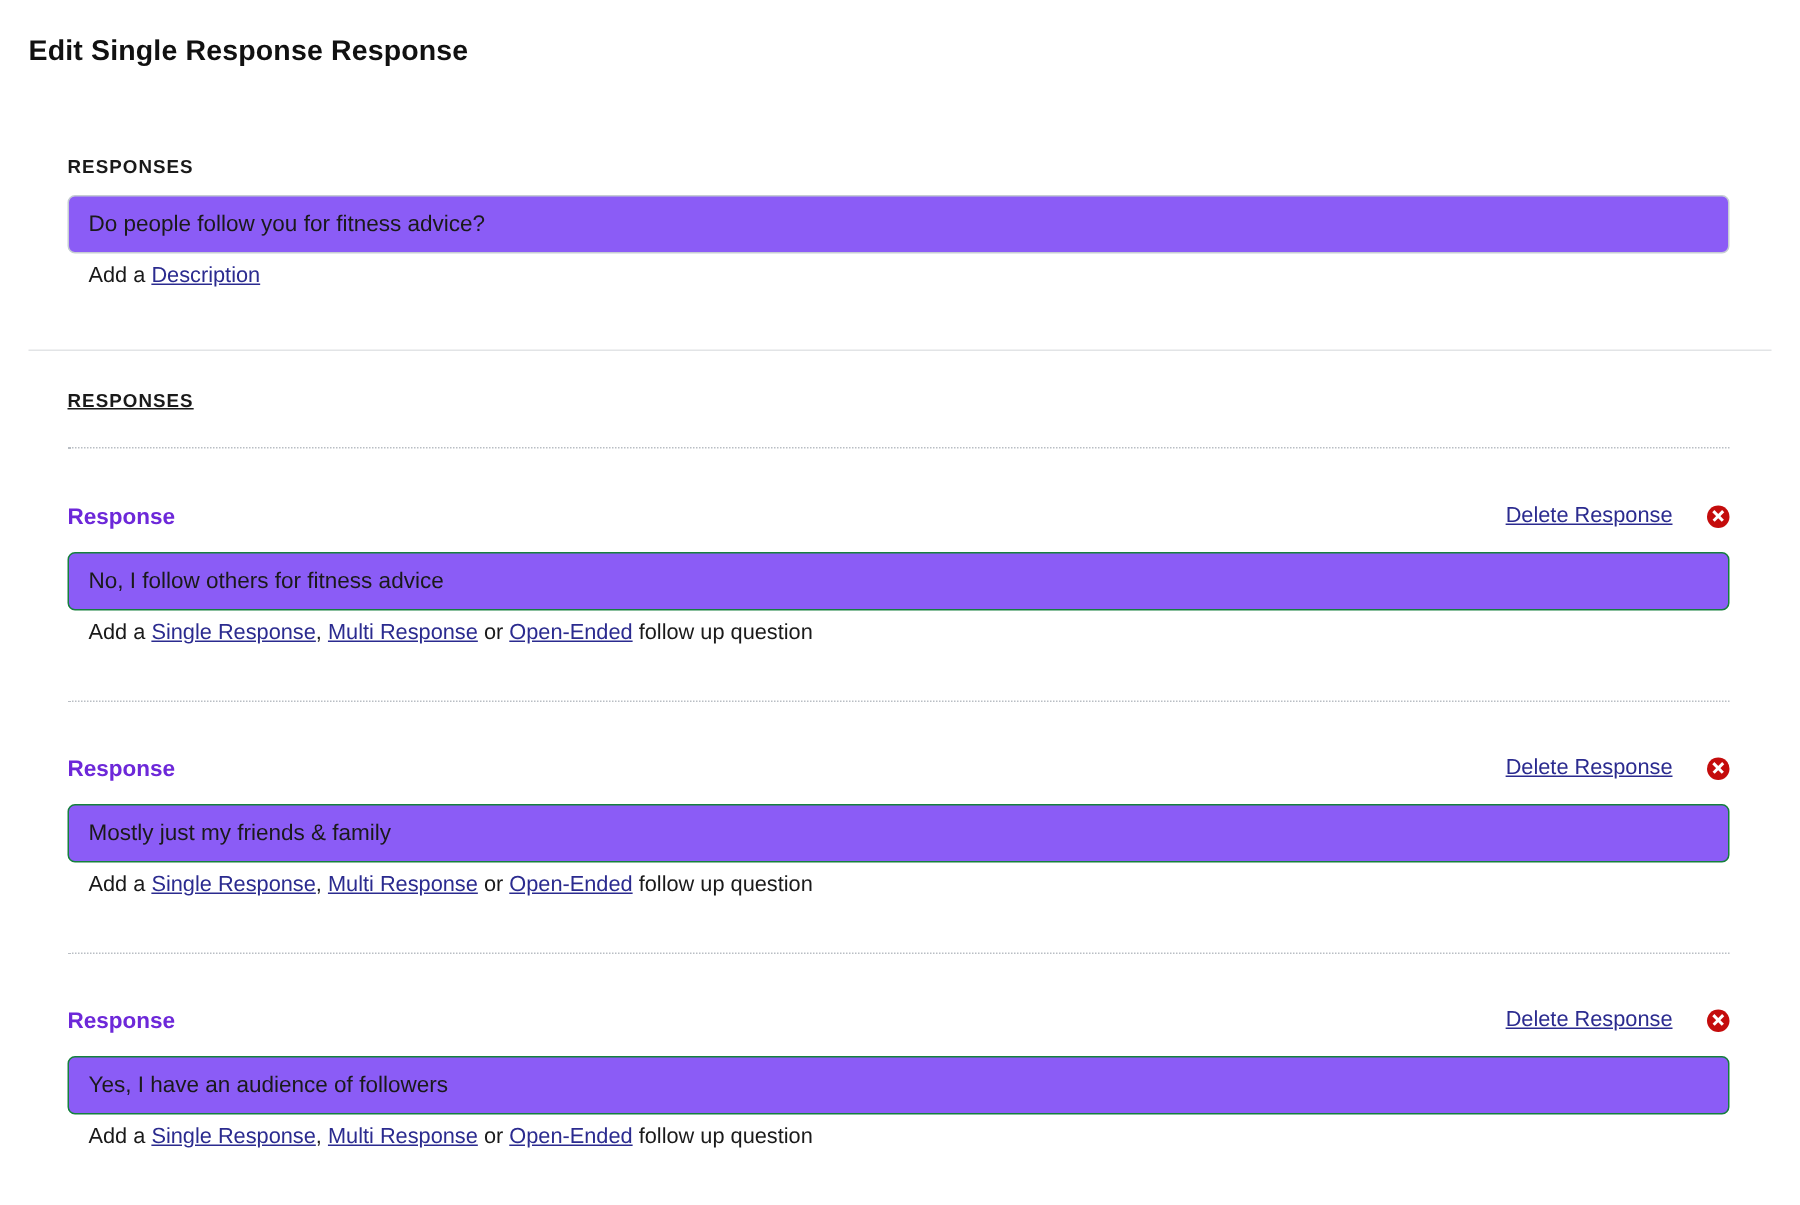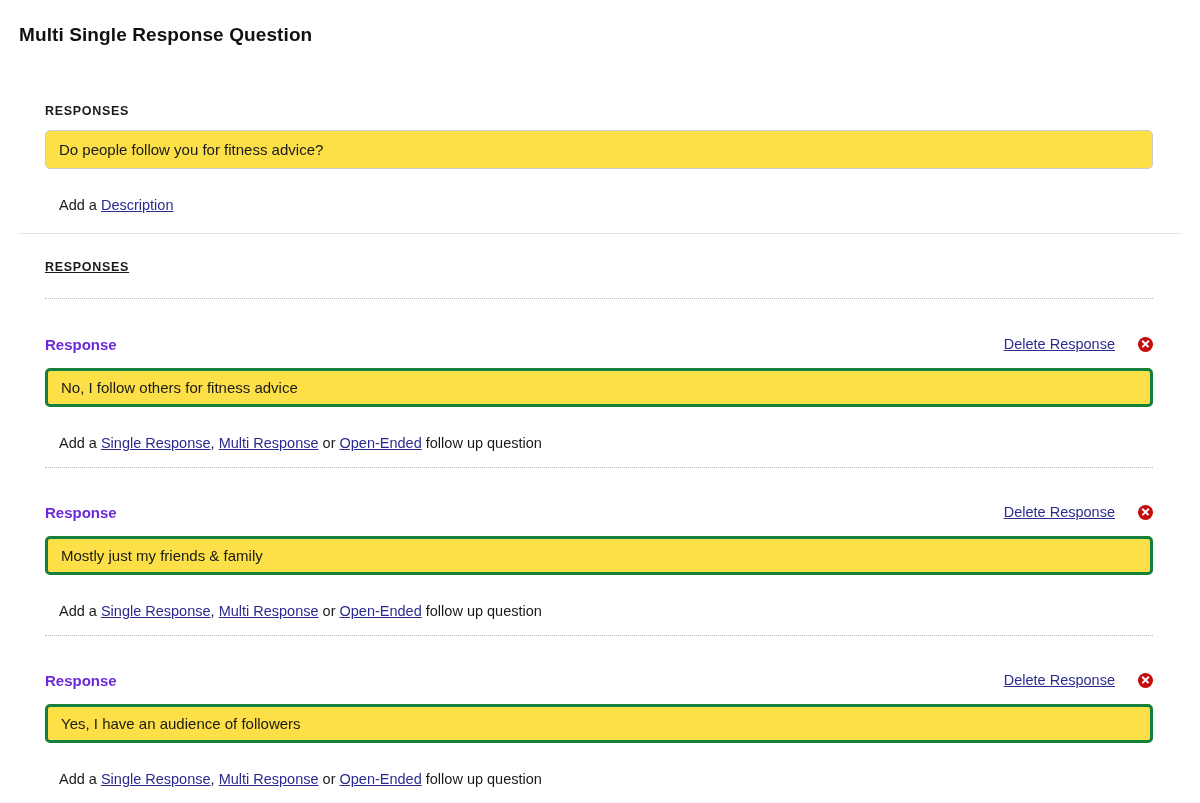--- a/index.html
+++ b/index.html
@@ -42,30 +42,30 @@
   }
   .text-input {
     display: block;
     width: 1108px;
     height: 39px;
     margin-top: 12px;
     padding: 8px 13px;
     font-family: "Liberation Sans", sans-serif;
     font-size: 15px;
     color: #1a1a1a;
-    background: #fde047;
+    background: #8b5cf6;
     border: 1px solid #c6cdd3;
     border-radius: 5px;
     outline: none;
   }
   .response-input {
-    border: 3px solid #15803d;
+    border: 1px solid #15803d;
   }
   .helper-line {
-    margin-top: 28px;
+    margin-top: 7px;
     margin-left: 14px;
     font-size: 14.5px;
     color: #1a1a1a;
   }
   a.link {
     color: #2b2b8f;
     text-decoration: underline;
     cursor: pointer;
   }
   .divider-solid {
@@ -136,21 +136,21 @@
     background: #ffffff;
   }
   .delete-icon::before { transform: rotate(45deg); }
   .delete-icon::after { transform: rotate(-45deg); }
 </style>
 </head>
 <body>
 
 <div class="page">
 
-  <div class="page-title">Multi Single Response Question</div>
+  <div class="page-title">Edit Single Response Response</div>
 
   <div class="question-block">
     <div class="section-label">RESPONSES</div>
     <input class="text-input" type="text" value="Do people follow you for fitness advice?" style="">
     <div class="helper-line">
       <span>Add a </span><a class="link">Description</a>
     </div>
   </div>
 
   <div class="divider-solid"></div>

